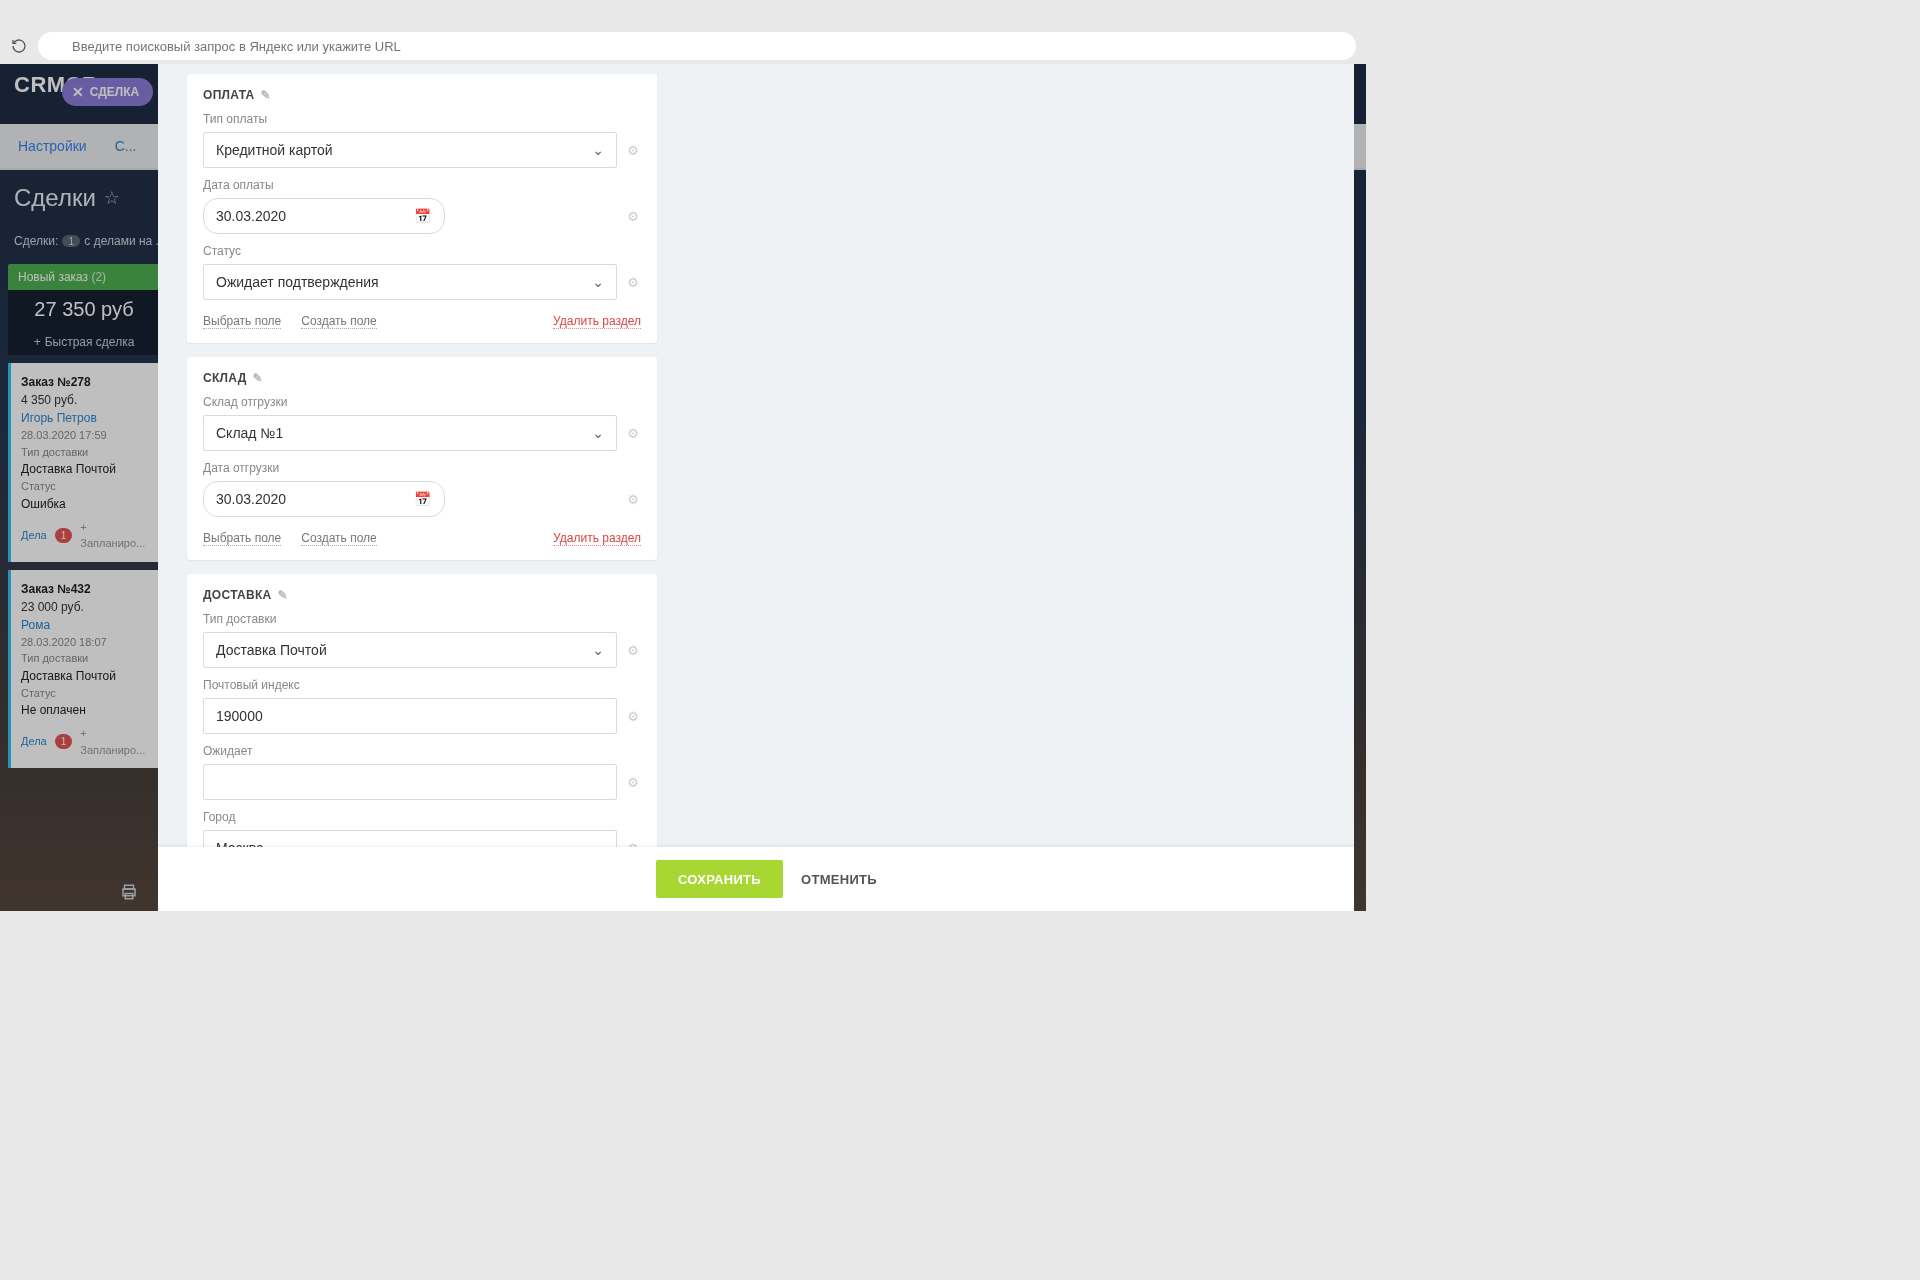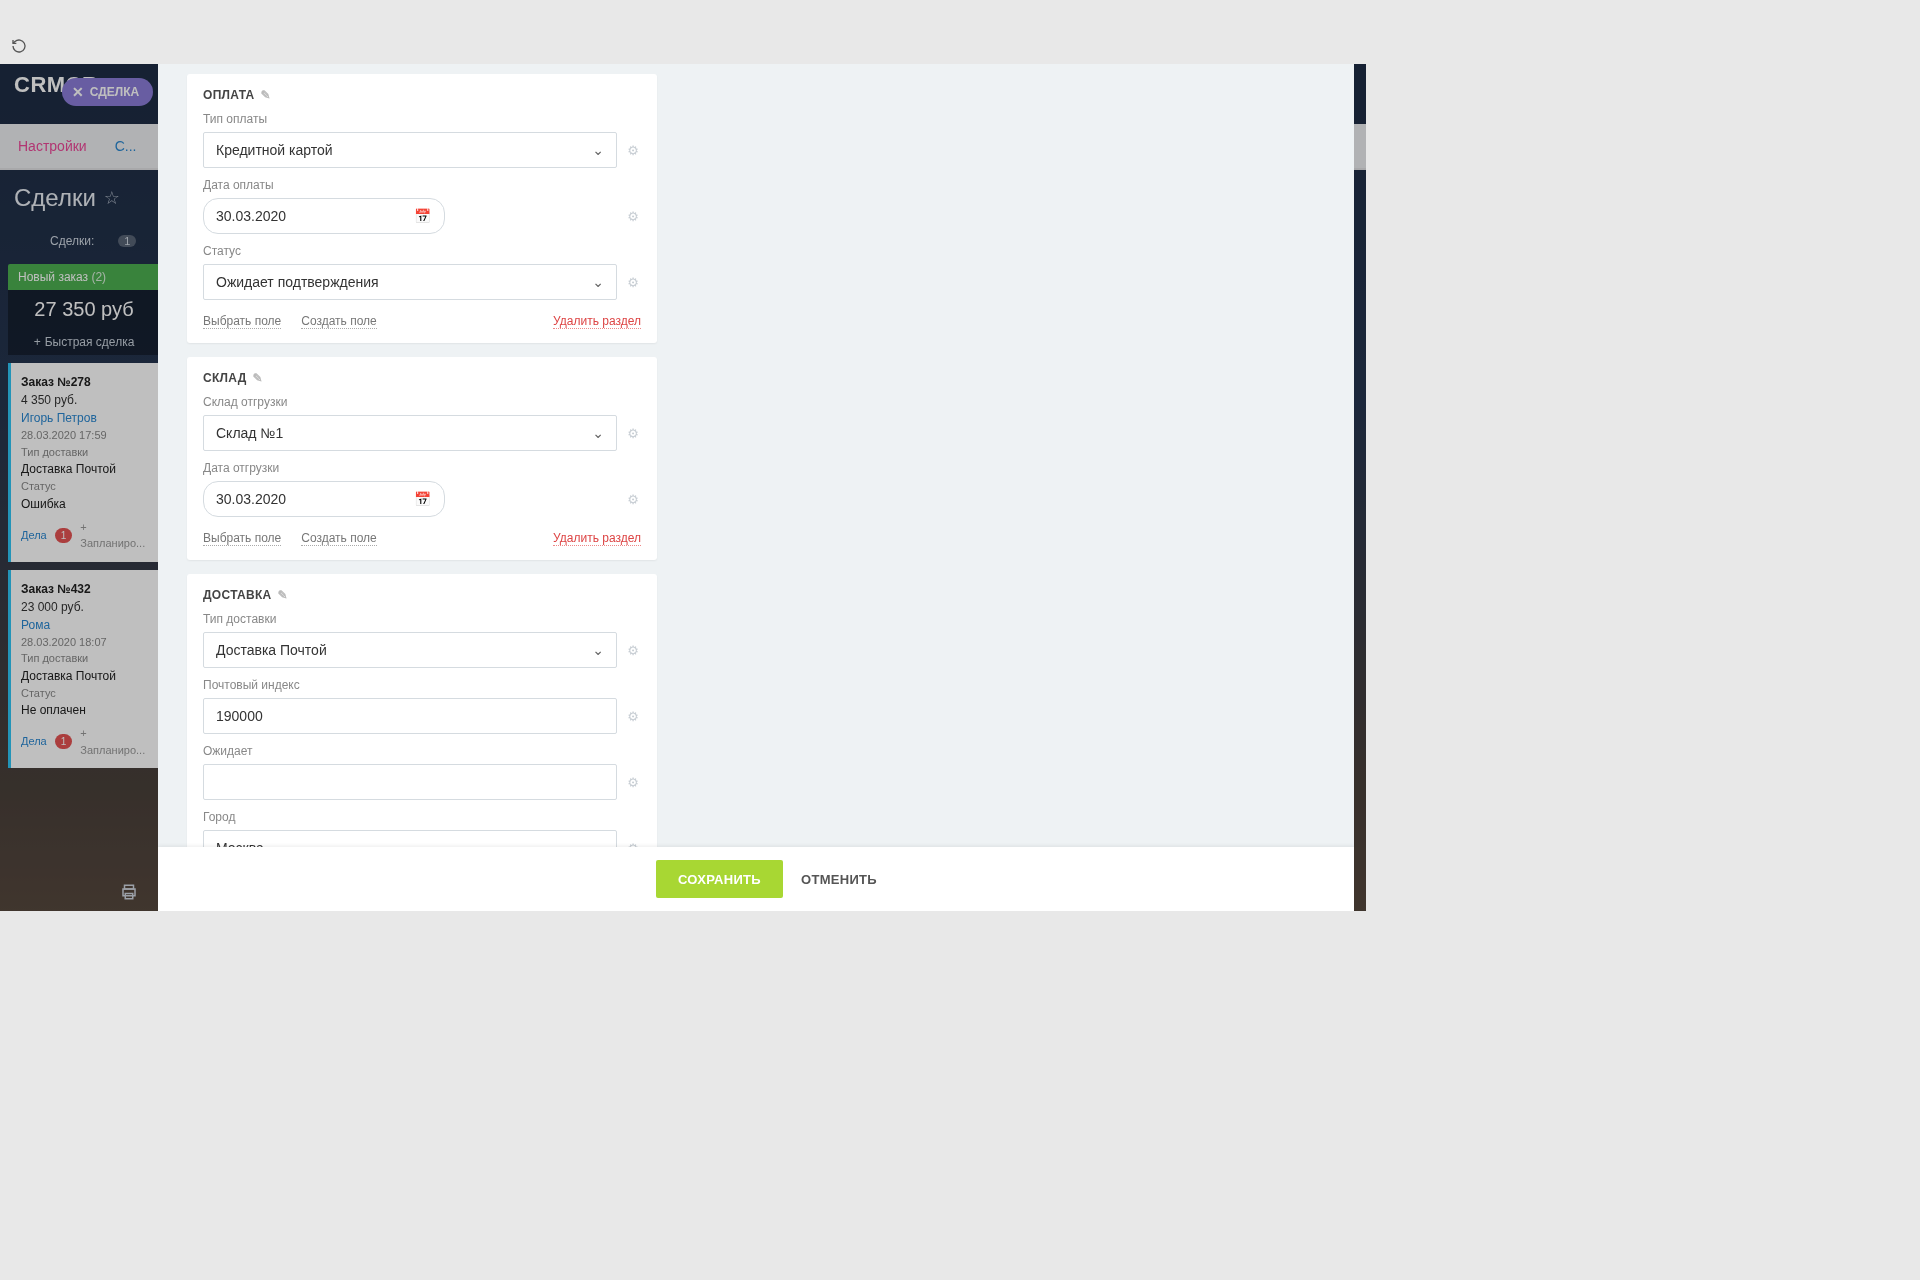--- a/index.html
+++ b/index.html
@@ -14,25 +14,25 @@
 .url-wrap { flex:1; position:relative; display:flex; align-items:center; }
 .url-wrap .ya { position:absolute; left:12px; font-weight:bold; color:#f00; font-size:14px; }
 
 
 .crm-bg { position:absolute; top:64px; left:0; right:0; bottom:0; background:linear-gradient(180deg,#2a3f5f 0%, #3a5278 40%, #8a6a4a 85%, #a67c52 100%); }
 .crm-overlay { position:absolute; inset:0; background:rgba(20,30,45,0.55); }
 .crm-logo { position:absolute; top:8px; left:14px; color:#fff; font-size:22px; font-weight:600; letter-spacing:0.5px; }
 .deal-chip { position:absolute; top:14px; left:62px; background:#8b7dd8; color:#fff; padding:6px 14px 6px 10px; border-radius:16px; font-size:12px; display:flex; align-items:center; gap:6px; font-weight:600; }
 .deal-chip .x { font-size:14px; }
 .crm-tabs { position:absolute; top:60px; left:0; right:0; height:46px; background:rgba(255,255,255,0.92); display:flex; align-items:center; padding:0 18px; gap:28px; border-bottom:2px solid rgba(0,0,0,0.05);}
-.crm-tabs .tab { color:#ec4899; font-size:14px; cursor:pointer; }
+.crm-tabs .tab { color:#3b82f6; font-size:14px; cursor:pointer; }
 .crm-tabs .tab.active { color:#2a87d0; }
 .deals-title { position:absolute; top:120px; left:14px; color:#e8edf3; font-size:24px; display:flex; align-items:center; gap:8px; }
 .deals-title .star { color:#aab4c2; font-size:18px; }
-.deals-sub { position:absolute; top:170px; left:14px; color:#d0d8e2; font-size:12px; display:flex; align-items:center; gap:24px;margin-left:36px;}
+.deals-sub { position:absolute; top:170px; left:14px; color:#d0d8e2; font-size:12px; display:flex; align-items:center; gap:4px;}
 .deals-sub .badge { background:rgba(255,255,255,0.25); border-radius:9px; padding:0 6px; font-size:11px;}
 .kanban-col { position:absolute; top:200px; left:8px; width:152px; }
 .kan-hdr { background:#4caf50; color:#fff; font-size:12px; padding:6px 10px; border-radius:2px 2px 0 0; }
 .kan-hdr .cnt { opacity:0.8; }
 .kan-sum { background:rgba(0,0,0,0.35); color:#fff; font-size:20px; text-align:center; padding:8px 16px; }
 .kan-quick { background:rgba(0,0,0,0.35); color:#c8d0da; font-size:12px; text-align:center; padding:6px 0; }
 .kan-quick .plus { margin-right:4px; }
 .card { background:#fff; border-left:3px solid #2fc6f6; margin-top:8px; padding:10px; font-size:12px; line-height:1.5; }
 .card .title { font-weight:600; color:#222; }
 .card .amount { color:#333; }
@@ -77,20 +77,24 @@
 <body>
 
 <div class="browser-top"></div>
 <div class="browser-bar">
   <div class="reload-icon">
     <svg viewBox="0 0 24 24" fill="none" stroke-width="2">
         <path d="M3 12a9 9 0 1 0 3-6.7L3 8"></path>
         <path d="M3 3v5h5"></path>
       </svg>
   </div>
+  <div class="url-wrap">
+    <span class="ya">Я</span>
+    <input class="url-input" placeholder="Введите поисковый запрос в Яндекс или укажите URL" style="">
+  </div>
 </div>
 
 <div class="crm-bg">
   <div class="crm-overlay"></div>
   <div class="crm-logo">CRMCR</div>
   <div class="deal-chip">
     <span class="x">✕</span>
     <span>СДЕЛКА</span>
   </div>
   <div class="crm-tabs">

